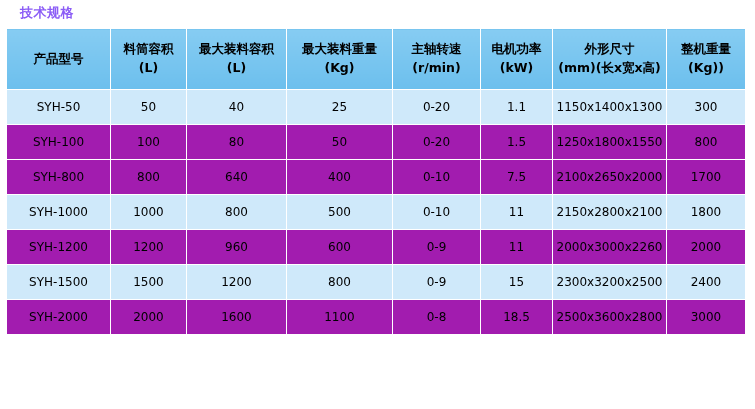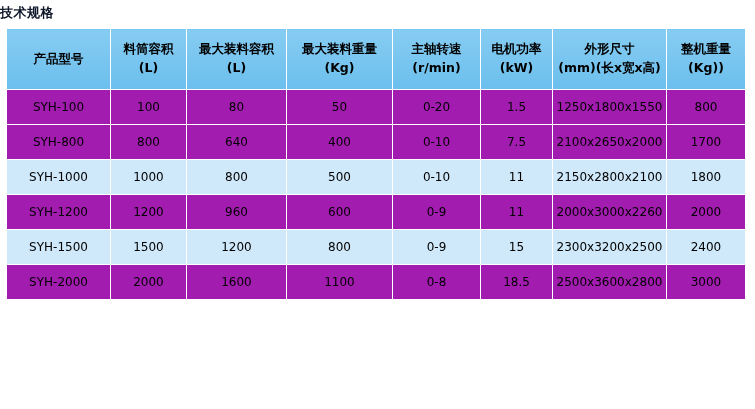--- a/index.html
+++ b/index.html
@@ -16,22 +16,22 @@
   }
   .page {
     position: relative;
     width: 755px;
     height: 409px;
     box-sizing: border-box;
   }
   .section-title {
     font-size: 13px;
     font-weight: bold;
-    color: #0f172a;
-    padding: 4px 0 6px 0;
+    color: #8b5cf6;
+    padding: 4px 0 6px 20px;
     letter-spacing: 0.5px;
   }
   table.spec {
     border-collapse: collapse;
     width: 739px;
     margin-left: 6px;
     table-layout: fixed;
   }
   table.spec th, table.spec td {
     border: 1px solid #ffffff;
@@ -122,20 +122,30 @@
           <span class="hl1">外形尺寸</span>
           <span class="hl2">(mm)(长x宽x高)</span>
         </th>
         <th>
           <span class="hl1">整机重量</span>
           <span class="hl2">(Kg))</span>
         </th>
       </tr>
     </thead>
     <tbody id="spec-body">
+        <tr class="odd">
+          <td class="model">SYH-50</td>
+          <td>50</td>
+          <td>40</td>
+          <td>25</td>
+          <td>0-20</td>
+          <td>1.1</td>
+          <td>1150x1400x1300</td>
+          <td>300</td>
+        </tr>
         <tr class="even">
           <td class="model">SYH-100</td>
           <td>100</td>
           <td>80</td>
           <td>50</td>
           <td>0-20</td>
           <td>1.5</td>
           <td>1250x1800x1550</td>
           <td>800</td>
         </tr>

